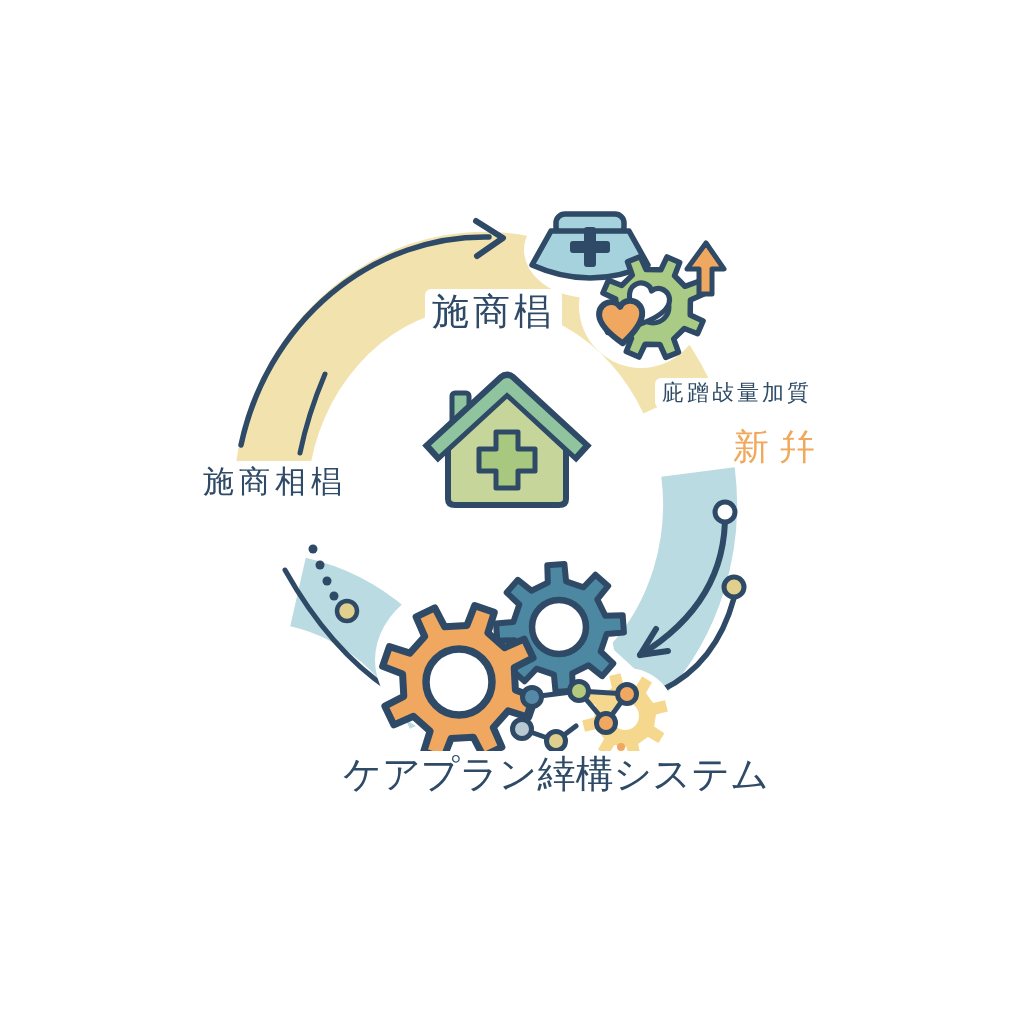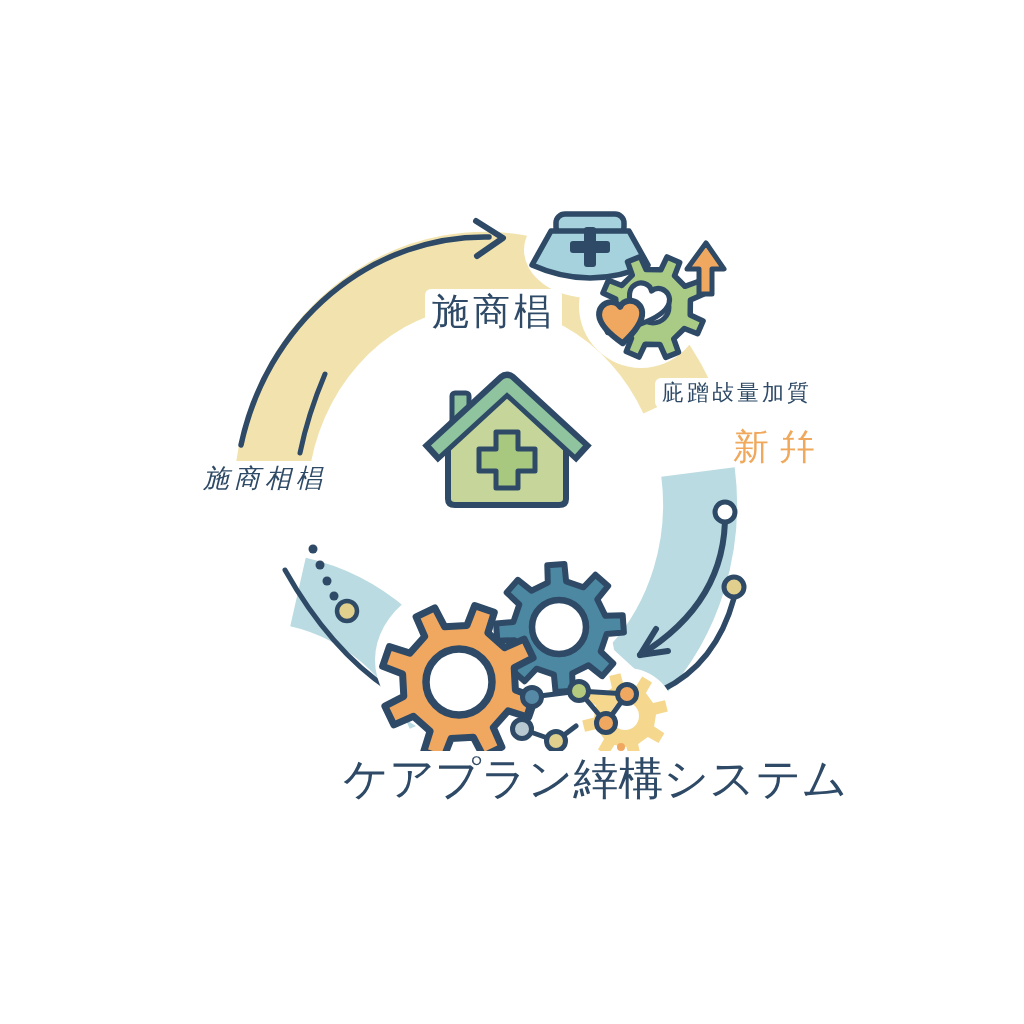--- a/index.html
+++ b/index.html
@@ -16,23 +16,23 @@
   .stage svg{position:absolute;left:0;top:0;}
   .label{
     position:absolute;color:var(--navy);background:#fff;
     font-family:"DejaVu Sans",sans-serif;font-weight:500;line-height:1.1;
     white-space:nowrap;padding:3px 7px;border-radius:6px;
   }
   .label.orange{color:var(--text-orange);background:transparent;}
   .lbl-top{left:425px;top:289px;font-size:37px;letter-spacing:4px;}
   .lbl-right1{left:655px;top:378px;font-size:22px;letter-spacing:3px;}
   .lbl-right2{left:726px;top:424px;font-size:36px;letter-spacing:10px;}
-  .lbl-left{left:196px;top:461px;font-size:26px;letter-spacing:5px;font-style:italic;}
+  .lbl-left{left:196px;top:461px;font-size:31px;letter-spacing:5px;}
   .lbl-center{left:401px;top:511px;font-size:34px;letter-spacing:2px;}
-  .lbl-bottom{left:336px;top:751px;font-size:45px;letter-spacing:0px;}
+  .lbl-bottom{left:336px;top:751px;font-size:38px;letter-spacing:0px;}
 </style>
 </head>
 <body>
 
 <div class="stage">
 <svg width="1024" height="1024" viewBox="0 0 1024 1024">
 
   <g>
     <path d="M272,472 A215,235 0 0 1 677,398" fill="none" stroke="var(--yellow-band)" stroke-width="74"></path>
     <path d="M698,472 A215,235 0 0 1 637,671" fill="none" stroke="var(--blue-band)" stroke-width="74"></path>

